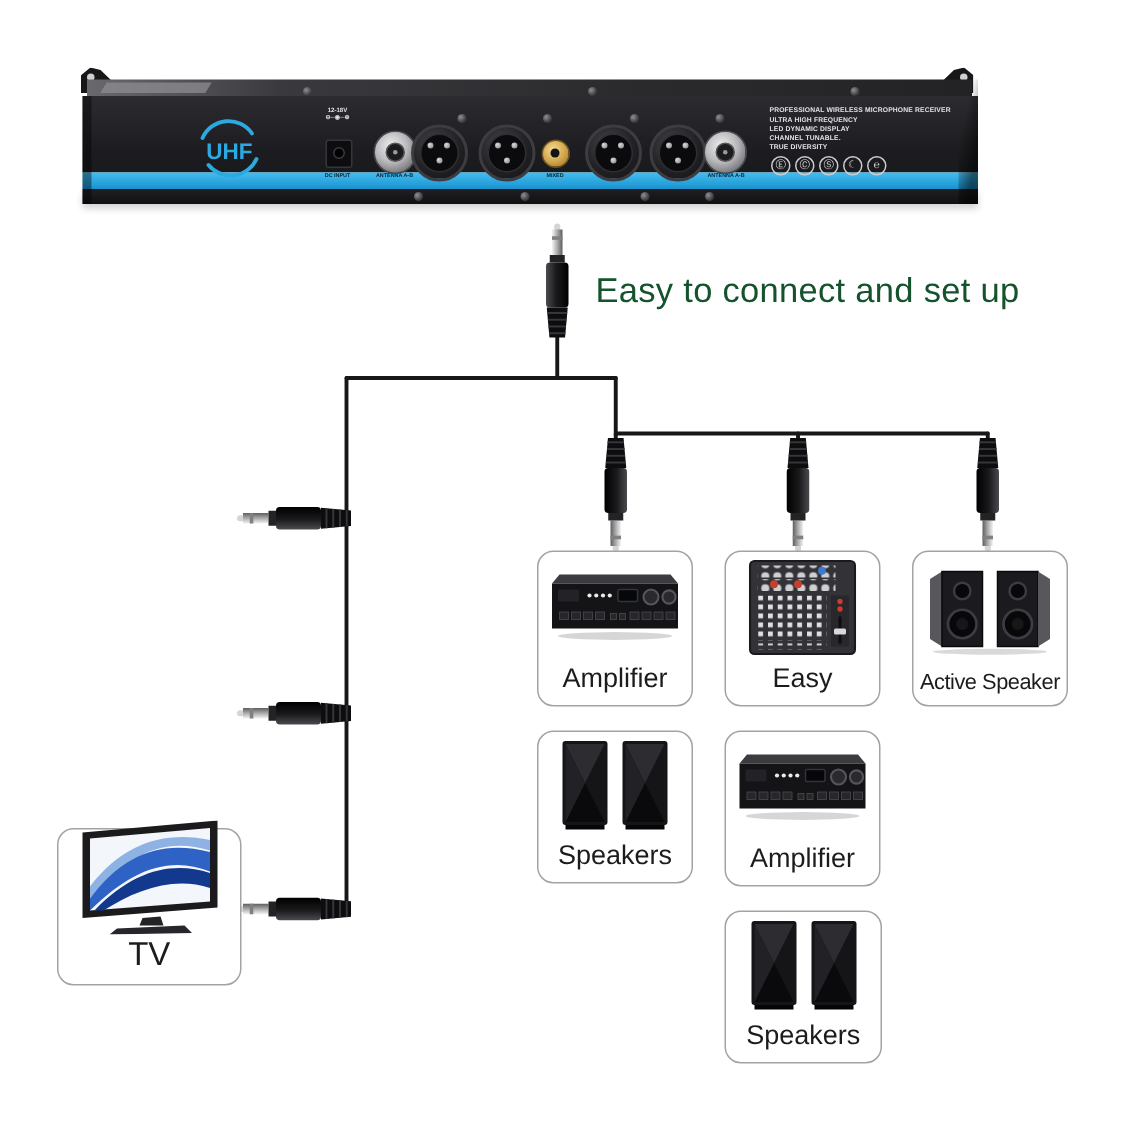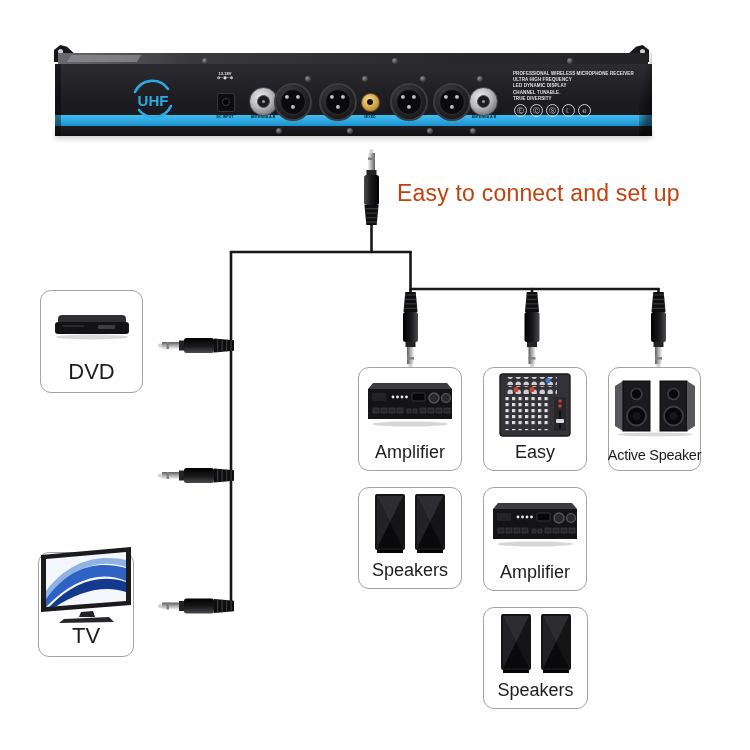--- a/index.html
+++ b/index.html
@@ -65,21 +65,21 @@
             transform:scale(.5);transform-origin:left top;white-space:nowrap;}
   .certs{position:absolute;left:459px;top:59px;display:flex;gap:3px;}
   .cert{width:11px;height:11px;border-radius:50%;border:1px solid #cdcdd0;color:#d8d8db;
         font-size:7px;line-height:11px;text-align:center;overflow:hidden;}
 
   .stripe-label{position:absolute;top:0;width:100px;text-align:center;color:#082435;
                 font-size:9px;font-weight:700;line-height:11px;transform:scale(.4);
                 transform-origin:center top;white-space:nowrap;}
 
   
-  .headline{position:absolute;left:397px;top:180px;font-size:23px;color:#c2410c;letter-spacing:.2px;}
+  .headline{position:absolute;left:397px;top:180px;font-size:23px;color:#14532d;letter-spacing:.2px;}
 
   
   .box{position:absolute;background:#fff;border:1.5px solid #a3a3a6;border-radius:11px;
        display:flex;flex-direction:column;align-items:center;justify-content:flex-end;box-sizing:border-box;}
   .box .art{flex:1;display:flex;align-items:center;justify-content:center;width:100%;}
   .box .lbl{color:#1c1c1c;margin-bottom:7px;white-space:nowrap;}
   .lbl-lg{font-size:22px;}
   .lbl-md{font-size:18px;}
   .lbl-sm{font-size:14.5px;letter-spacing:-.3px;}
 
@@ -232,35 +232,23 @@
 
     <use href="#plug" transform="translate(371.5,149)"></use>
     <use href="#plug" transform="translate(158,345.5) rotate(-90)"></use>
     <use href="#plug" transform="translate(158,475.5) rotate(-90)"></use>
     <use href="#plug" transform="translate(158,606) rotate(-90)"></use>
     <use href="#plug" transform="translate(410.5,368) rotate(180)"></use>
     <use href="#plug" transform="translate(532,368) rotate(180)"></use>
     <use href="#plug" transform="translate(658.5,368) rotate(180)"></use>
   </svg>
 
-  <div class="box" style="left:40px;top:290px;width:103px;height:103px">
-    <div class="art">
-      <svg width="80" height="36" viewBox="0 0 80 36">
-        <rect x="6" y="8" width="68" height="10" rx="4" fill="#2f2f33"></rect>
-        <rect x="3" y="15" width="74" height="12" rx="3" fill="#131316"></rect>
-        <rect x="46" y="18" width="17" height="4" rx="1" fill="#3e3e42"></rect>
-        <rect x="10" y="18" width="22" height="2" rx="1" fill="#2a2a2e"></rect>
-        <ellipse cx="40" cy="30" rx="36" ry="2.4" fill="rgba(0,0,0,.15)"></ellipse>
-      </svg>
-    </div>
-    <div class="lbl lbl-lg">DVD</div>
-  </div>
-
-
-  <div class="box" style="left:38px;top:552px;width:96px;height:105px">
+
+
+  <div class="box" style="left:38px;top:552px;width:123px;height:105px">
     <div class="art">
       <svg width="94" height="76" viewBox="0 0 94 76">
         <polygon points="2,8 92,0 92,58 2,65" fill="#1b1b1e"></polygon>
         <polygon points="7,12 87,5 87,54 7,60" fill="#f3f6fa"></polygon>
         <path d="M7,44 C30,14 58,7 87,13 L87,20 C58,11 33,21 7,52 Z" fill="#8fb2e4"></path>
         <path d="M7,52 C30,21 56,13 87,21 L87,34 C60,23 34,33 7,60 Z" fill="#2e62c4"></path>
         <path d="M10,60 C36,33 62,27 87,35 L87,45 C63,37 38,46 16,60 Z" fill="#12398e"></path>
         <polygon points="42,65 54,64 56,70 40,70" fill="#232327"></polygon>
         <polygon points="25,72 70,70 75,75 20,76" fill="#27272b"></polygon>
       </svg>
@@ -321,21 +309,21 @@
         <circle cx="61" cy="28" r="1.8" fill="#cc3b2b"></circle>
           <circle cx="61" cy="33" r="1.8" fill="#cc3b2b"></circle>
         <rect x="60" y="38" width="2" height="18" fill="#0e0e10"></rect>
         <rect x="57" y="46" width="8" height="4" rx="1" fill="#d8d8db"></rect>
         <rect x="6" y="56" width="46" height="4" fill="url(#mx-grid)"></rect>
       </svg>
     </div>
     <div class="lbl lbl-md">Easy</div>
   </div>
 
-  <div class="box" style="left:608px;top:367px;width:93px;height:104px">
+  <div class="box" style="left:608px;top:367px;width:104px;height:104px">
     <div class="art">
       <svg width="84" height="58" viewBox="0 0 84 58">
         <polygon points="2,7 10,2 10,52 2,47" fill="#57575c"></polygon>
         <rect x="10" y="2" width="27" height="50" fill="#1b1b1f" stroke="#0a0a0c" stroke-width="1"></rect>
         <circle cx="23.5" cy="15" r="5.5" fill="#08080a" stroke="#3c3c42" stroke-width="1.6"></circle>
         <circle cx="23.5" cy="37" r="9.5" fill="#08080a" stroke="#3c3c42" stroke-width="1.8"></circle>
         <circle cx="23.5" cy="37" r="4" fill="#17171a"></circle>
         <rect x="47" y="2" width="27" height="50" fill="#1b1b1f" stroke="#0a0a0c" stroke-width="1"></rect>
         <polygon points="74,2 82,7 82,47 74,52" fill="#57575c"></polygon>
         <circle cx="60.5" cy="15" r="5.5" fill="#08080a" stroke="#3c3c42" stroke-width="1.6"></circle>

